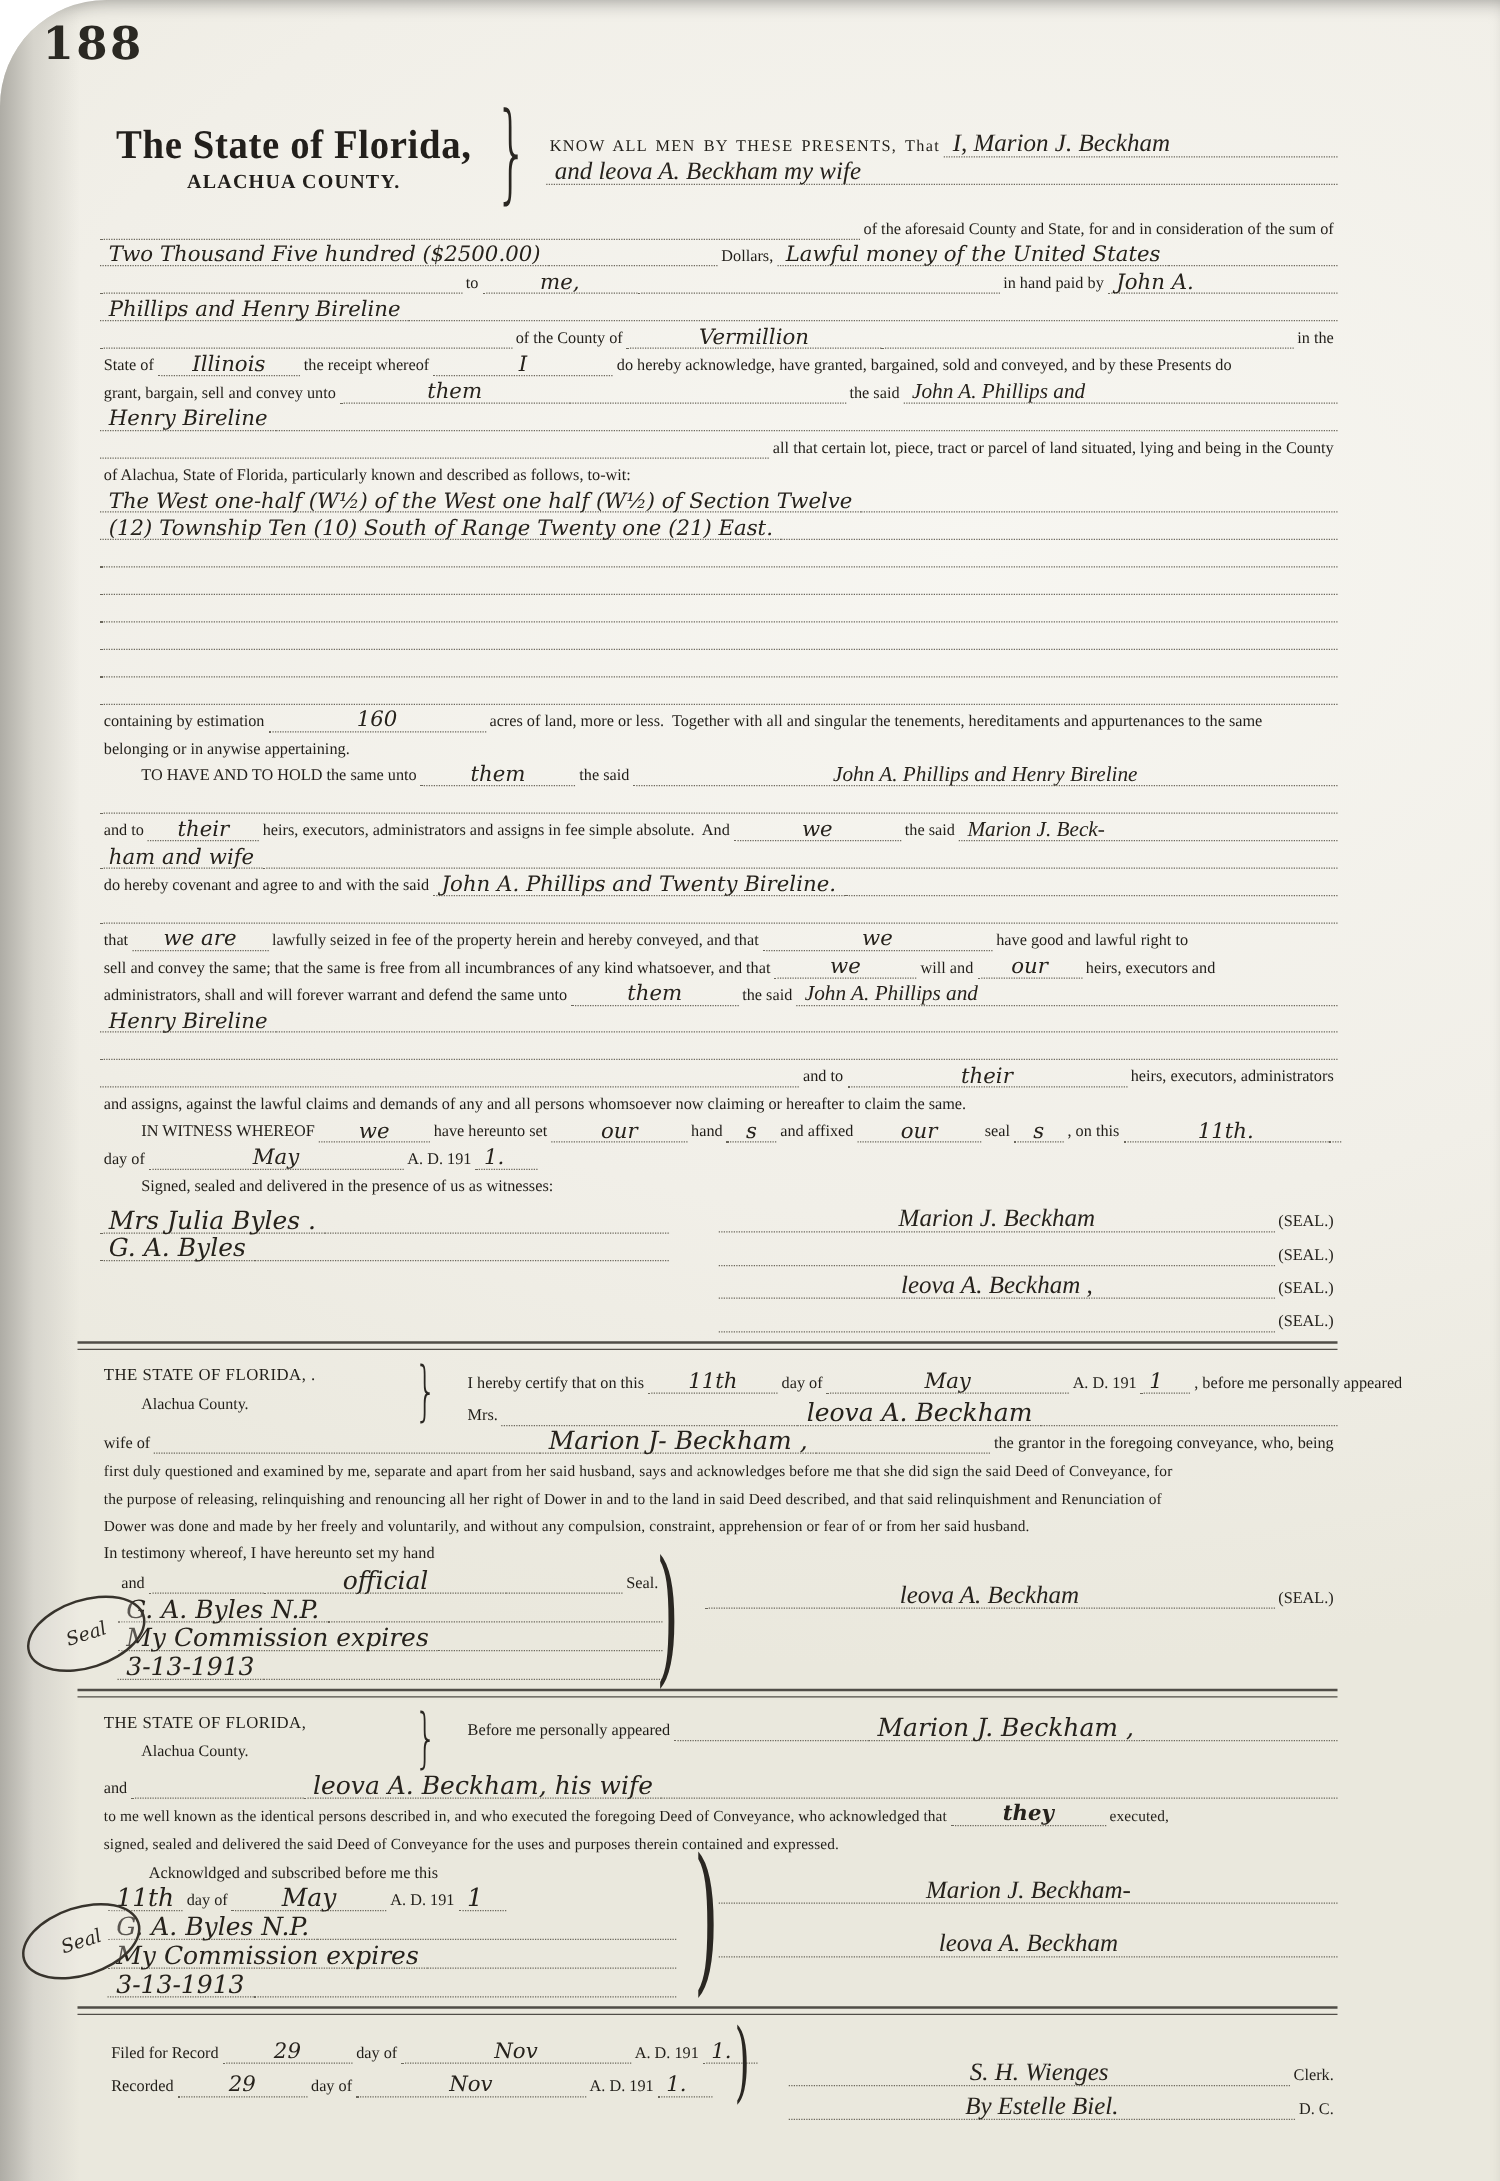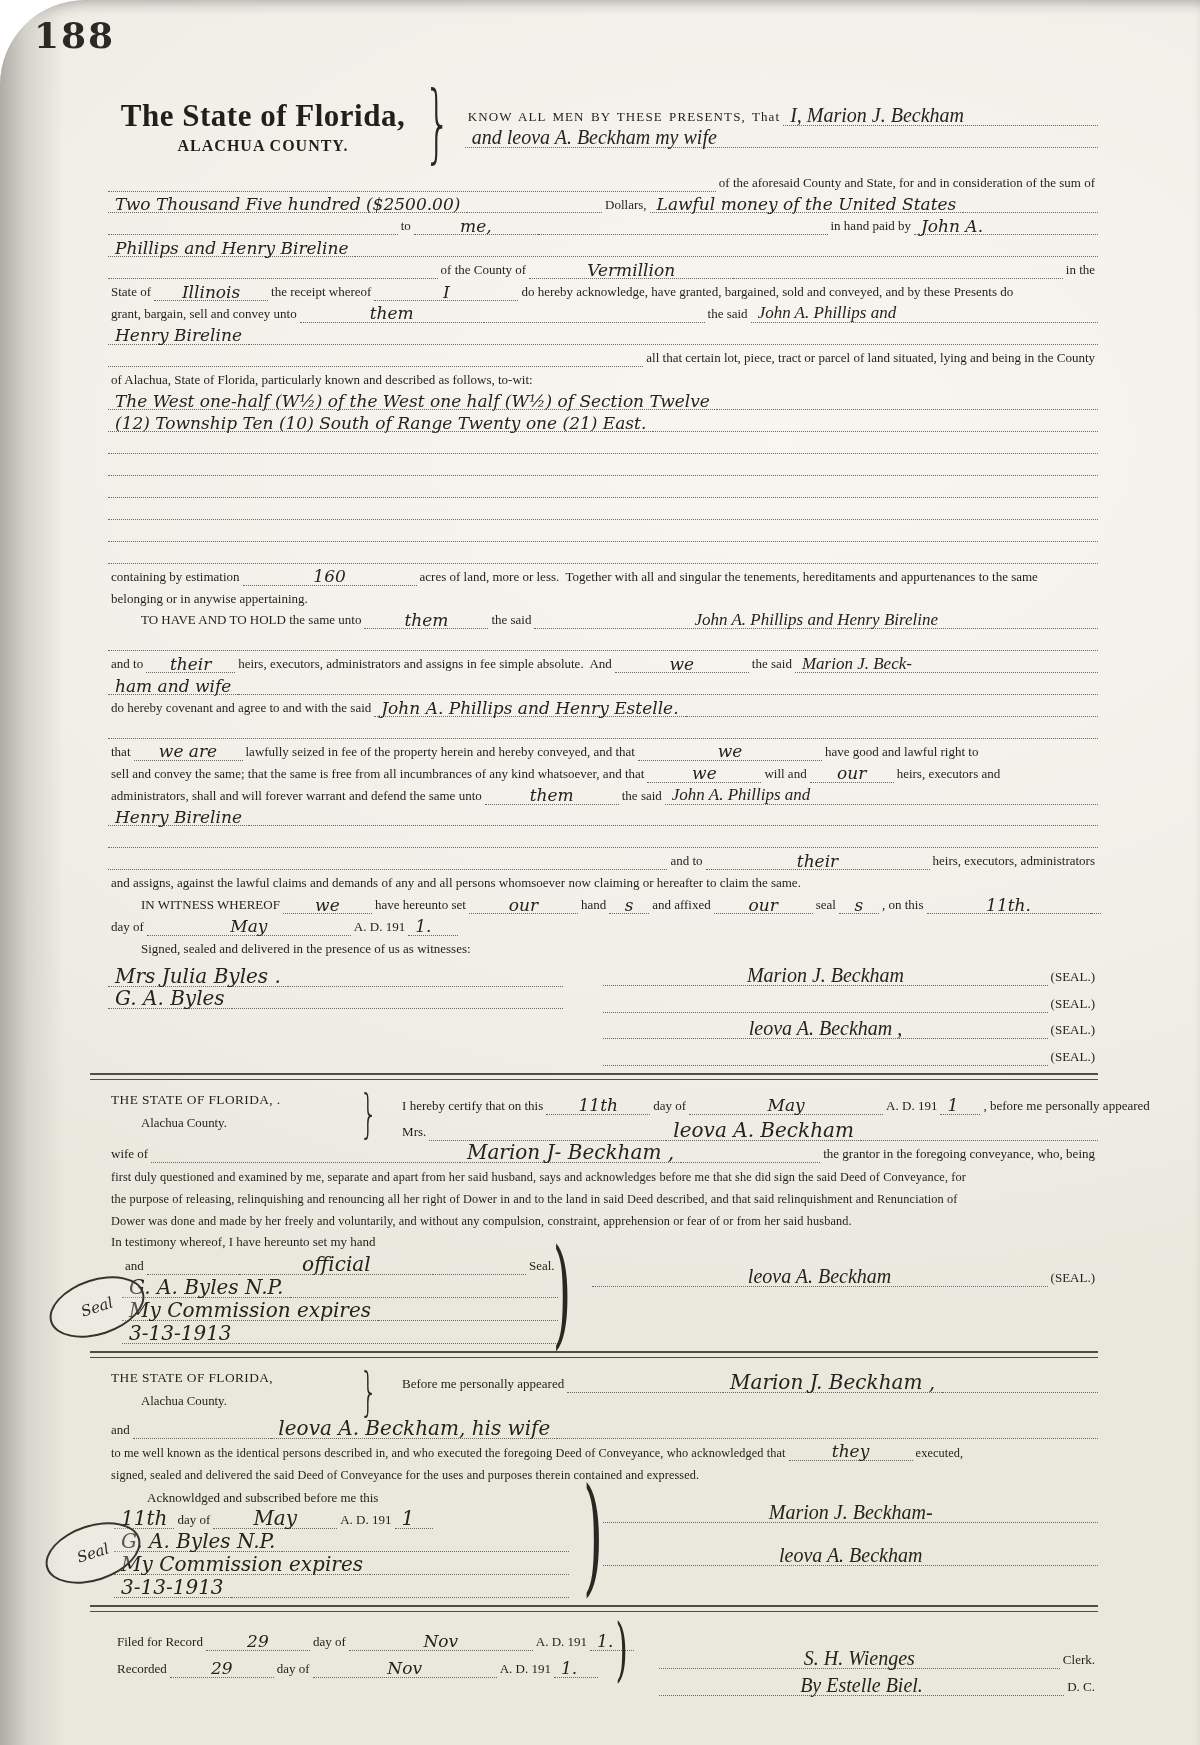--- a/index.html
+++ b/index.html
@@ -6,21 +6,21 @@
   .page{position:relative;width:1200px;height:1745px;overflow:hidden;
     background:radial-gradient(1300px 900px at 65% 25%, #f7f6f1, #f1efe8 60%, #eae8dd);
     border-top-left-radius:85px;
     box-shadow:inset 0 10px 16px -10px rgba(0,0,0,.40);
     font-family:"Liberation Serif",serif;color:#221f1b;}
   .scan-edge{position:absolute;left:0;top:0;bottom:0;width:64px;
     background:linear-gradient(90deg,#aeaca5,#d6d4cc 42%,rgba(214,212,204,0));
     border-top-left-radius:85px;}
   .pagenum{position:absolute;left:34px;top:14px;font-family:"DejaVu Serif",serif;
     font-weight:bold;font-size:36px;color:#2b2923;letter-spacing:2px;}
-  .content{position:absolute;left:108px;top:86px;width:990px;}
+  .content{position:absolute;left:80px;top:86px;width:990px;}
 
   
   .hd{display:flex;margin-bottom:6px;}
   .hd-left{width:310px;text-align:center;padding-top:12px;flex:0 0 auto;}
   .hd-title{font-family:"Liberation Serif",serif;font-weight:bold;font-size:31px;
     letter-spacing:.5px;transform:scaleY(1.05);white-space:nowrap;}
   .hd-sub{font-weight:bold;font-size:16px;margin-top:3px;letter-spacing:1px;}
   .hd-brace{font-family:"DejaVu Sans",sans-serif;font-weight:200;font-size:86px;
     line-height:.95;transform:scaleX(.5);margin:-4px 0 0 -8px;color:#2a2722;flex:0 0 auto;}
   .hd-right{flex:1;padding-top:10px;min-width:0;}
@@ -225,21 +225,21 @@
           <span class="hw c" style="width: 120px;">we</span>
           <span class="pr">the said</span>
           <span class="hw grow">Marion J. Beck-</span>
         </div>
         <div class="line">
           <span class="hw">ham and wife</span>
           <span class="ld"></span>
         </div>
         <div class="line">
           <span class="pr">do hereby covenant and agree to and with the said</span>
-          <span class="hw">John A. Phillips and Henry Estelle.</span>
+          <span class="hw">John A. Phillips and Twenty Bireline.</span>
           <span class="ld"></span>
         </div>
         <div class="line blank">
           <span class="ld"></span>
         </div>
         <div class="line">
           <span class="pr">that</span>
           <span class="hw c" style="width: 95px;">we are</span>
           <span class="pr">lawfully seized in fee of the property herein and hereby conveyed, and that</span>
           <span class="hw c" style="width: 170px;">we</span>
@@ -436,21 +436,21 @@
       </div>
       <div>
           <div class="line">
             <span class="pr">and</span>
             <span class="ld" style="flex-grow: 0.35;"></span>
             <span class="hw big">leova A. Beckham, his wife</span>
             <span class="ld" style="flex-grow: 1.6;"></span>
           </div>
           <div class="line np">
             <span class="pr">to me well known as the identical persons described in, and who executed the foregoing Deed of Conveyance, who acknowledged that</span>
-            <span class="hw c" style="width: 110px;">they</span>
+            <span class="hw c" style="width: 110px; font-weight: bold;">they</span>
             <span class="pr">executed,</span>
           </div>
           <div class="line np">
             <span class="pr">signed, sealed and delivered the said Deed of Conveyance for the uses and purposes therein contained and expressed.</span>
           </div>
         </div>
       <div class="n2bot">
         <div class="n2l">
             <div class="line">
               <span class="in"></span>

